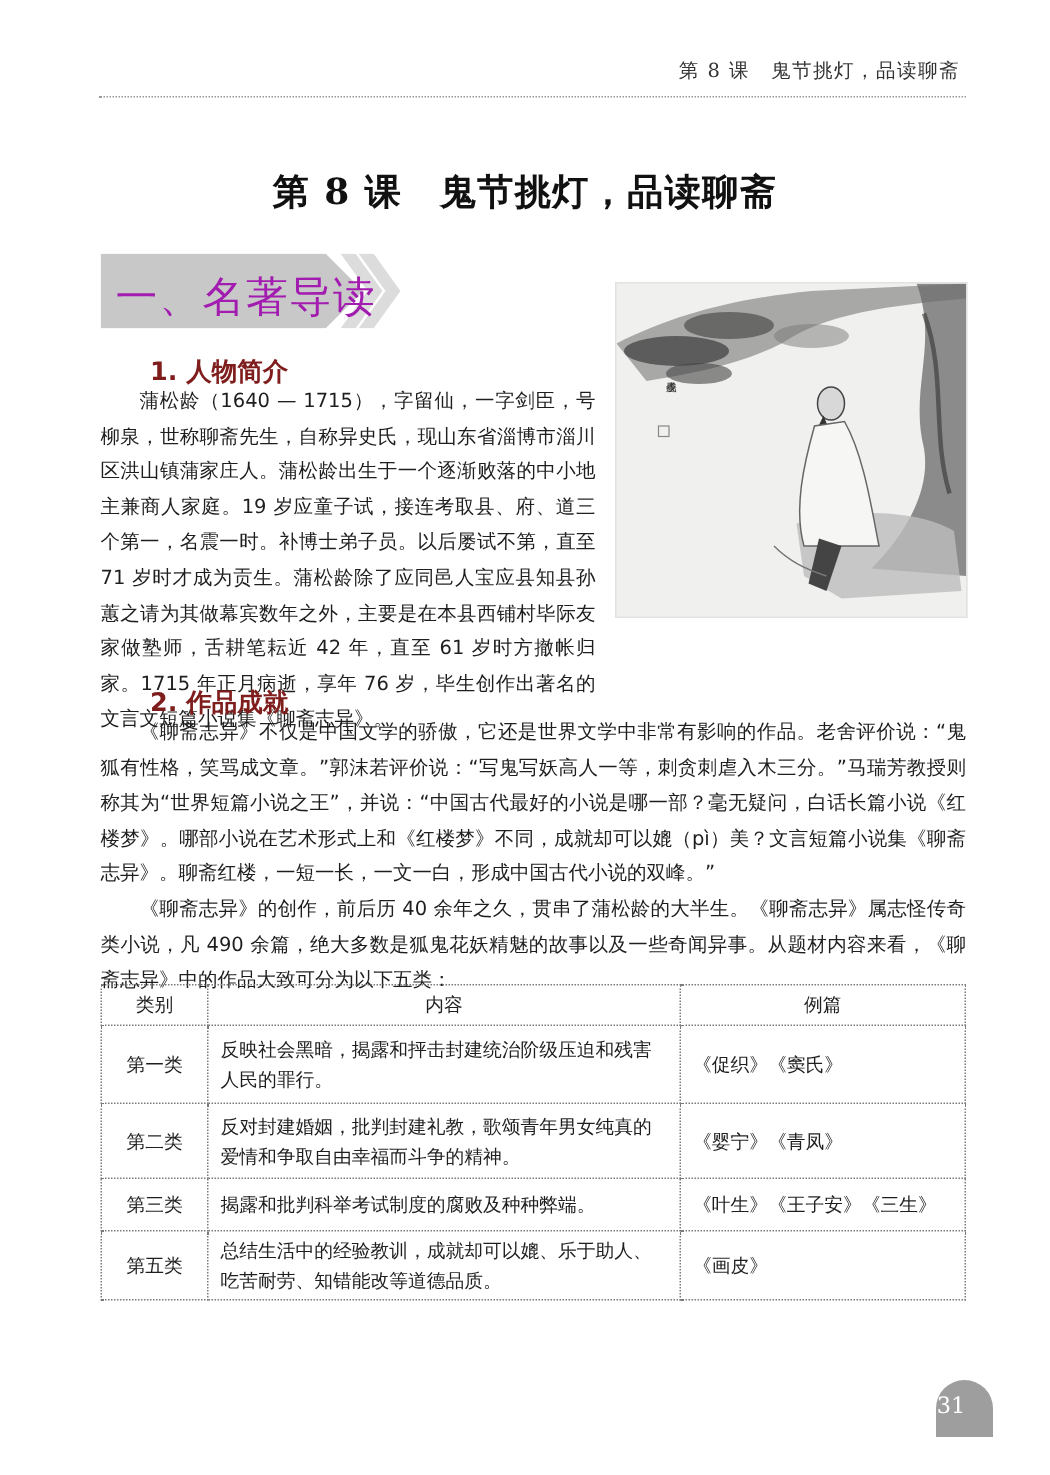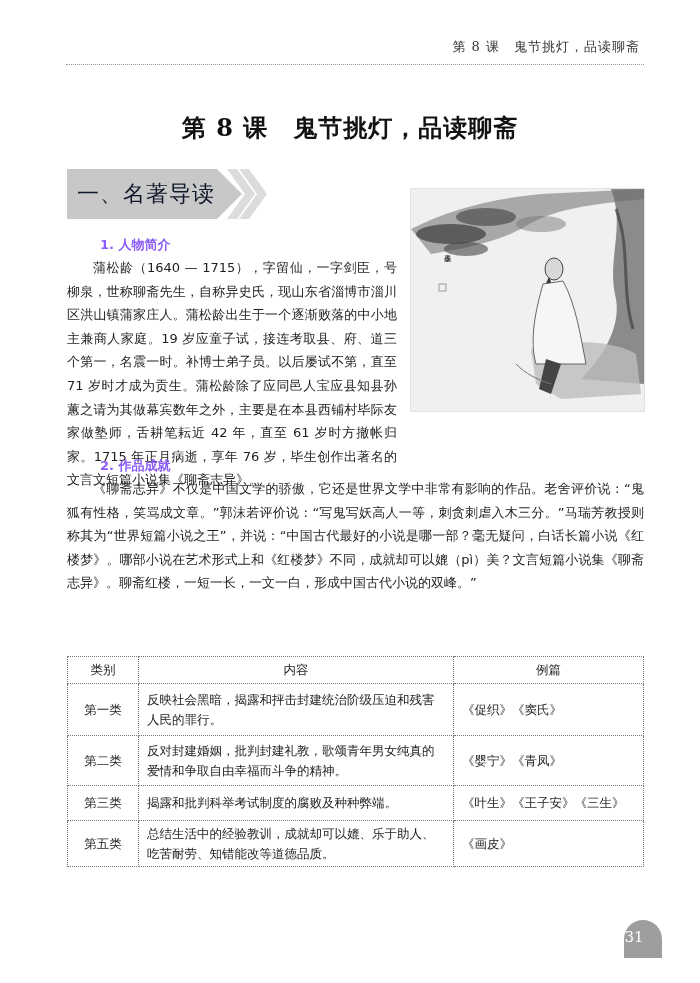--- a/index.html
+++ b/index.html
@@ -8,23 +8,23 @@
   .running-head { position:absolute; left:0; top:38px; width:640px; text-align:right;
          font-family:"DejaVu Serif","Liberation Serif",serif; font-size:13px; letter-spacing:1px; color:#333; }
   .head-rule { position:absolute; left:66px; top:64px; width:578px; border-top:1px dotted #9a9a9a; }
   .lesson-title { position:absolute; left:0; top:112px; width:700px; text-align:center;
          font-family:"DejaVu Serif","Liberation Serif",serif; font-weight:bold; font-size:24px; letter-spacing:1px; color:#111; }
   .section-banner { position:absolute; left:67px; top:169px; width:185px; height:50px; }
   .section-banner .bar { position:absolute; left:0; top:0; width:160px; height:50px; background:#c8c8c8;
          clip-path:polygon(0 0, 150px 0, 175px 25px, 150px 50px, 0 50px); width:175px; }
   .section-banner .chev { position:absolute; top:0; width:28px; height:50px; background:#dcdcdc;
          clip-path:polygon(0 0, 10px 0, 28px 25px, 10px 50px, 0 50px, 18px 25px); }
-  .section-banner .label { position:absolute; left:10px; top:10px; font-size:22px; color:#0f172a; letter-spacing:1px; }
+  .section-banner .label { position:absolute; left:10px; top:10px; font-size:28px; color:#a21caf; letter-spacing:1px; }
   .portrait { position:absolute; left:410px; top:188px; width:233px; height:222px; background:#eeeeec; overflow:hidden; border:1px solid #e2e2e2; }
-  .sub-head { position:absolute; font-size:13px; font-weight:bold; color:#8b5cf6; }
+  .sub-head { position:absolute; font-size:17px; font-weight:bold; color:#7f1d1d; }
   .para { position:absolute; font-size:13px; line-height:23.6px; color:#1e1e1e; text-align:justify; }
   .para p { margin:0; text-indent:2em; }
   table.works { position:absolute; left:67px; top:656px; width:577px; border-collapse:collapse; font-size:12.5px; color:#1e1e1e; }
   table.works td, table.works th { border:1px dotted #7a7a7a; padding:0 8px; line-height:20px; font-weight:normal; }
   table.works th { text-align:center; height:26px; }
   table.works td.cat { text-align:center; width:54px; }
   table.works td.content { width:298px;margin-top:47px; }
   .page-number { position:absolute; left:624px; top:920px; width:38px; height:38px; }
   .page-number .disc { position:absolute; left:0; top:0; width:38px; height:38px; border-radius:50% 50% 0 0; background:#9e9e9e; }
   .page-number .num { position:absolute; left:0; top:8px; width:20px; text-align:center; color:#ffffff; font-family:"DejaVu Serif","Liberation Serif",serif; font-size:15px; }
@@ -71,20 +71,21 @@
 </div>
 
 <div class="sub-head" style="left:100px;top:236px;">1. 人物简介</div>
 <div class="para" style="left:67px;top:256px;width:330px;">
   <p style="position:relative;">蒲松龄（1640 — 1715），字留仙，一字剑臣，号柳泉，世称聊斋先生，自称异史氏，现山东省淄博市淄川区洪山镇蒲家庄人。蒲松龄出生于一个逐渐败落的中小地主兼商人家庭。19 岁应童子试，接连考取县、府、道三个第一，名震一时。补博士弟子员。以后屡试不第，直至 71 岁时才成为贡生。蒲松龄除了应同邑人宝应县知县孙蕙之请为其做幕宾数年之外，主要是在本县西铺村毕际友家做塾师，舌耕笔耘近 42 年，直至 61 岁时方撤帐归家。1715 年正月病逝，享年 76 岁，毕生创作出著名的文言文短篇小说集《聊斋志异》。</p>
 </div>
 
 <div class="sub-head" style="left:100px;top:457px;">2. 作品成就</div>
 <div class="para" style="left:67px;top:477px;width:577px;">
   <p>《聊斋志异》不仅是中国文学的骄傲，它还是世界文学中非常有影响的作品。老舍评价说：“鬼狐有性格，笑骂成文章。”郭沫若评价说：“写鬼写妖高人一等，刺贪刺虐入木三分。”马瑞芳教授则称其为“世界短篇小说之王”，并说：“中国古代最好的小说是哪一部？毫无疑问，白话长篇小说《红楼梦》。哪部小说在艺术形式上和《红楼梦》不同，成就却可以媲（pì）美？文言短篇小说集《聊斋志异》。聊斋红楼，一短一长，一文一白，形成中国古代小说的双峰。”</p>
+  <p>《聊斋志异》的创作，前后历 40 余年之久，贯串了蒲松龄的大半生。《聊斋志异》属志怪传奇类小说，凡 490 余篇，绝大多数是狐鬼花妖精魅的故事以及一些奇闻异事。从题材内容来看，《聊斋志异》中的作品大致可分为以下五类：</p>
 </div>
 
 <table class="works">
   <thead>
     <tr>
       <th style="width:54px">类别</th>
       <th>内容</th>
       <th>例篇</th>
     </tr>
   </thead>

